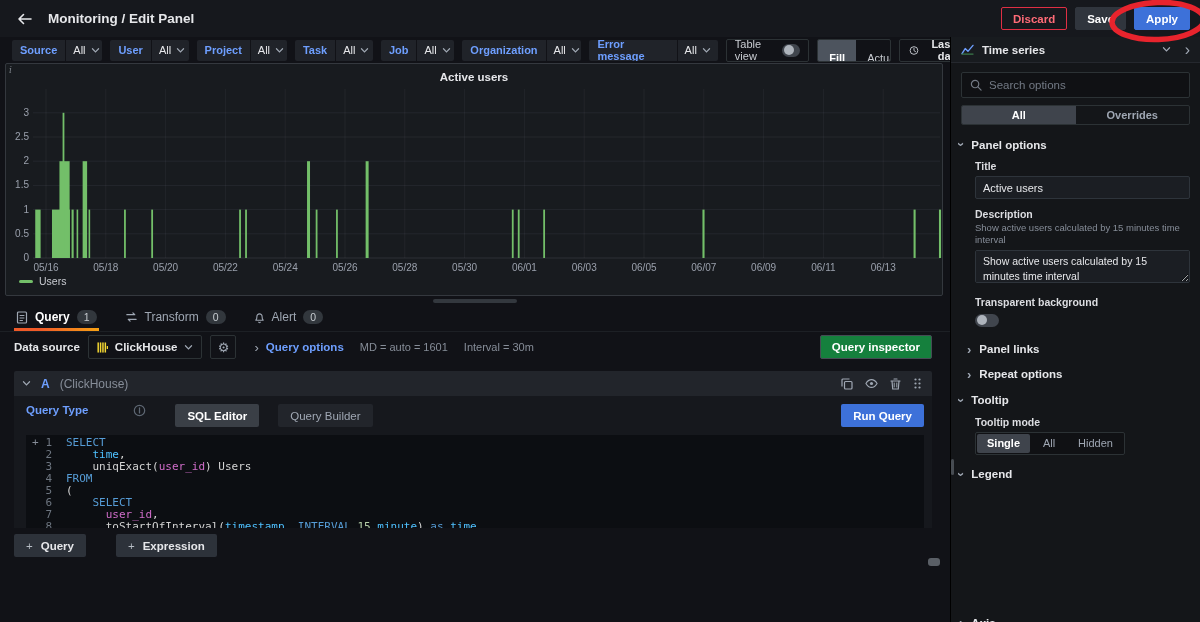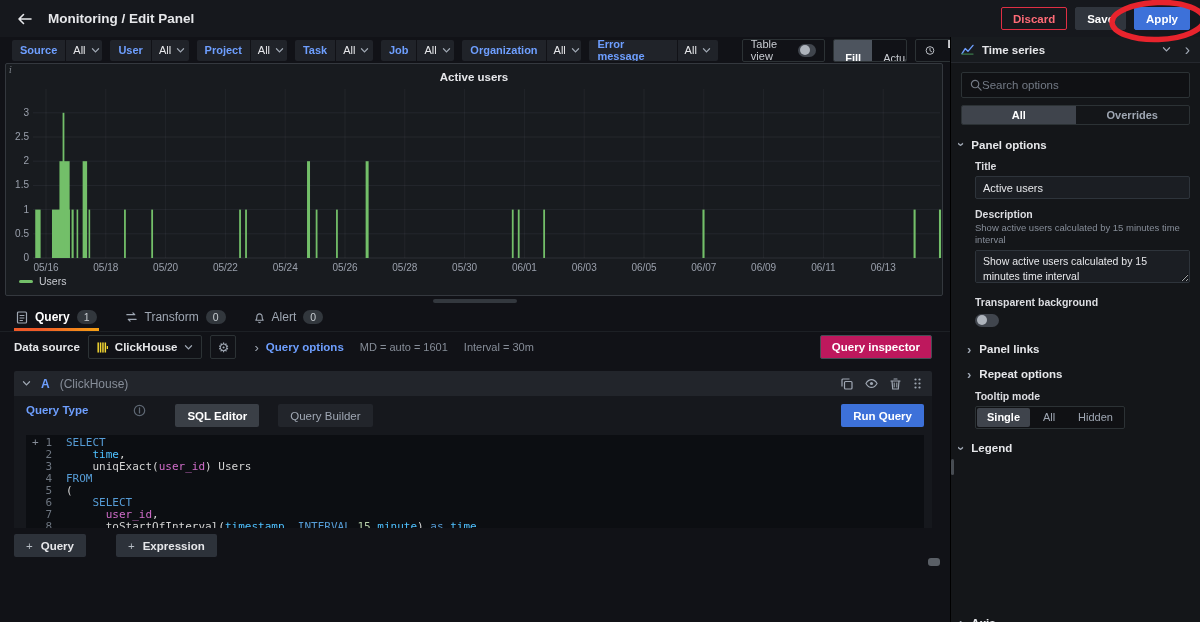--- a/index.html
+++ b/index.html
@@ -27,21 +27,21 @@
   .filterbar { position:absolute; left:0; top:0; width:950px; height:26px;
     display:flex; align-items:center; padding:0 10px 0 12px; gap:8px; }
   .filters { display:flex; gap:8px; align-items:center; }
   .filter { display:flex; gap:1px; height:21px; border-radius:2px; overflow:hidden; cursor:pointer; }
   .flabel { background:#202329; color:#6e9fff; font-size:11px; font-weight:600;
     display:flex; align-items:center; padding:0 8px; }
   .fval { background:#202329; color:#e6e7ea; font-size:11px; display:flex; align-items:center;
     gap:5px; padding:0 7px; }
   .viewctrls { margin-left:auto; display:flex; align-items:center; gap:8px; }
   .tv { display:flex; align-items:center; gap:7px; height:23px; padding:0 8px;
-    border:1px solid #2c3235; border-radius:2px; color:#c9ccd2; font-size:11px; cursor:pointer;margin-left:16px; }
+    border:1px solid #2c3235; border-radius:2px; color:#c9ccd2; font-size:11px; cursor:pointer; }
   .switch { display:inline-block; width:24px; height:13px; background:#40454d; border-radius:7px; position:relative; cursor:pointer; }
   .switch i { position:absolute; top:1.5px; left:2px; width:10px; height:10px; border-radius:50%; background:#aeb4bc; }
   .switch.on { background:#3d71d9; }
   .switch.on i { left:auto; right:2px; background:#fff; }
   .seg { display:flex; height:23px; border:1px solid #2c3235; border-radius:2px; overflow:hidden; }
   .seg button { background:transparent; border:0; color:#c9ccd2; font-size:11px; padding:12px 11px;
     cursor:pointer; font-family:inherit; }
   .seg button.on { background:#4d545e; color:#fff; font-weight:600; }
   .timepick { display:flex; align-items:center; gap:6px; height:23px; padding:0 9px;
     background:transparent; border:1px solid #2c3235; border-radius:2px; color:#e6e7ea;
@@ -84,21 +84,21 @@
   .dssel { display:flex; align-items:center; gap:7px; height:24px; padding:0 8px;
     background:#111217; border:1px solid #2c3235; border-radius:2px; cursor:pointer;
     font-size:11.5px; font-weight:600; color:#e6e7ea; }
   .dsgear { width:26px; height:24px; background:#111217; border:1px solid #2c3235;
     border-radius:2px; color:#9fa7b3; font-size:13px; cursor:pointer; display:flex;
     align-items:center; justify-content:center; }
   .qo { display:flex; align-items:center; gap:7px; margin-left:10px; cursor:pointer; }
   .qo .qochev { color:#9fa7b3; font-size:13px; line-height:1; }
   .qol { color:#6e9fff; font-size:11.5px; font-weight:600; }
   .qosum { color:#868d98; font-size:11px; margin-left:8px; }
-  .qinspect { margin-left:auto; height:24px; padding:0 11px; background:#be185d;
+  .qinspect { margin-left:auto; height:24px; padding:0 11px; background:#15803d;
     border:1px solid #454c54; border-radius:2px; color:#fff; font-size:11.5px; font-weight:600;
     cursor:pointer; font-family:inherit; }
 
   
   .qcard { position:absolute; left:14px; top:334px; width:918px; }
   .qhead { height:25px; background:#22252b; border-radius:2px 2px 0 0; display:flex;
     align-items:center; padding:0 10px 0 8px; gap:10px; cursor:pointer; }
   .qref { color:#6e9fff; font-size:12px; font-weight:700; }
   .qhint { color:#868d98; font-size:12px; }
   .qicons { margin-left:auto; display:flex; gap:12px; align-items:center; }
@@ -134,21 +134,21 @@
   .sidebar { position:absolute; left:950px; top:37px; width:250px; height:585px;
     background:#141619; border-left:1px solid #000; }
   .vizhead { height:26px; display:flex; align-items:center; gap:8px; padding:0 10px;
     background:#181b1f; border-bottom:1px solid #25282e; cursor:pointer; }
   .vizhead .vlabel { font-size:11.5px; font-weight:700; color:#e6e7ea; }
   .vizhead .tail { margin-left:auto; display:flex; gap:14px; align-items:center; color:#9fa7b3; }
   .sbscroll { position:relative; height:559px; overflow:hidden; }
   .sbthumb { position:absolute; left:0px; top:396px; width:3px; height:16px;
     background:#474c52; border-radius:2px; }
   .search { margin:9px 10px 7px; height:26px; border:1px solid #2c3235; border-radius:2px;
-    background:#101114; display:flex; align-items:center; gap:0; padding:0 8px; }
+    background:#101114; display:flex; align-items:center; gap:7px; padding:0 8px; }
   .search input { flex:1; background:transparent; border:0; outline:none; color:#d8d9dd;
     font-size:11.5px; font-family:inherit; }
   .search input::placeholder { color:#737a85; }
   .ovtabs { margin:0 10px; height:20px; display:flex; border:1px solid #2c3235; border-radius:2px; overflow:hidden; }
   .ovtabs button { flex:1; background:transparent; border:0; color:#9fa7b3; font-size:11px;
     font-weight:600; cursor:pointer; font-family:inherit; }
   .ovtabs button.on { background:#3f444c; color:#fff; }
   .secthead { margin:13px 8px 0; display:flex; align-items:center; gap:8px; cursor:pointer;
     font-size:11.5px; font-weight:700; color:#e6e7ea; }
   .chev { color:#9fa7b3; font-size:13px; line-height:1; display:inline-block; }
@@ -560,20 +560,24 @@
       </div>
       <div class="subsect">
         <span class="chev">›</span>
         <span>Panel links</span>
       </div>
       <div class="subsect">
         <span class="chev">›</span>
         <span>Repeat options</span>
       </div>
 
+      <div class="secthead">
+        <span class="chev down">›</span>
+        <span>Tooltip</span>
+      </div>
       <div class="sfields">
         <div class="slabel">Tooltip mode</div>
         <div class="rgroup">
             <button class="ropt on">Single</button>
             <button class="ropt">All</button>
             <button class="ropt">Hidden</button>
           </div>
       </div>
 
       <div class="secthead">

